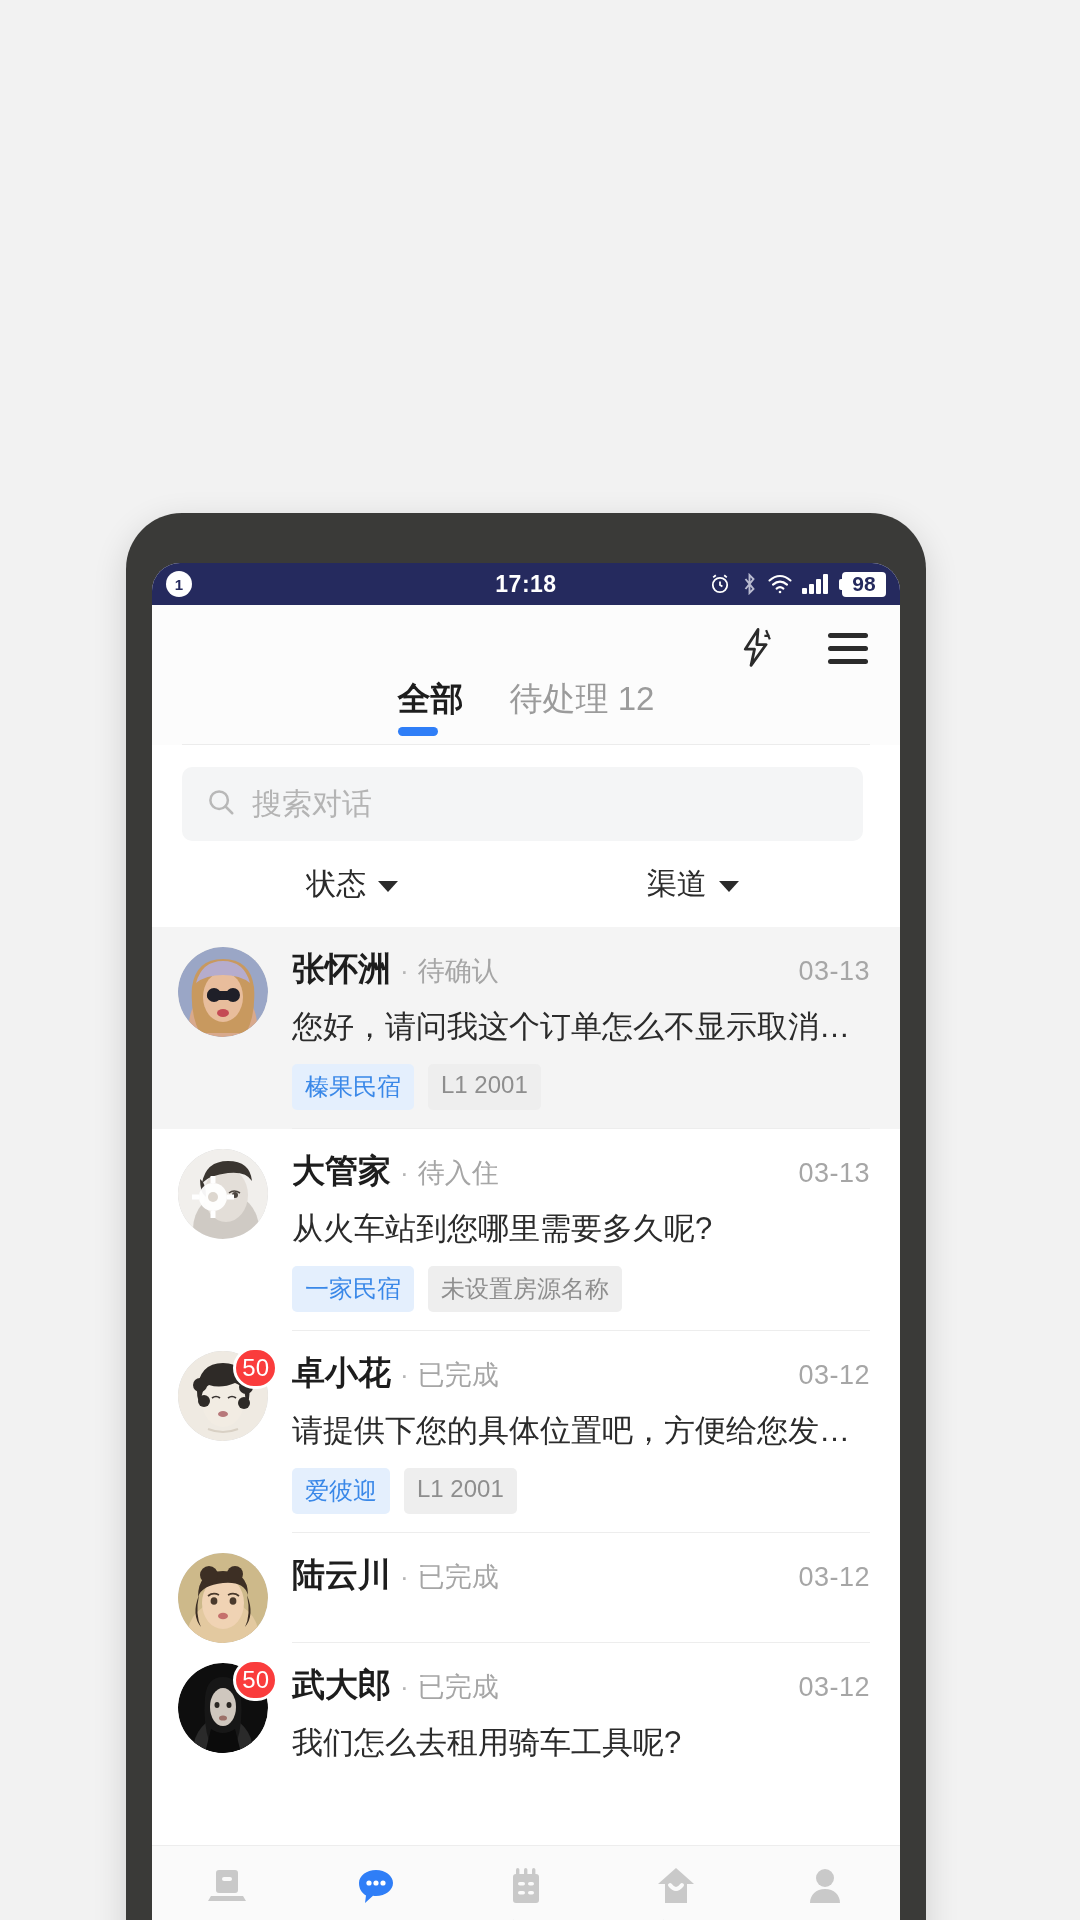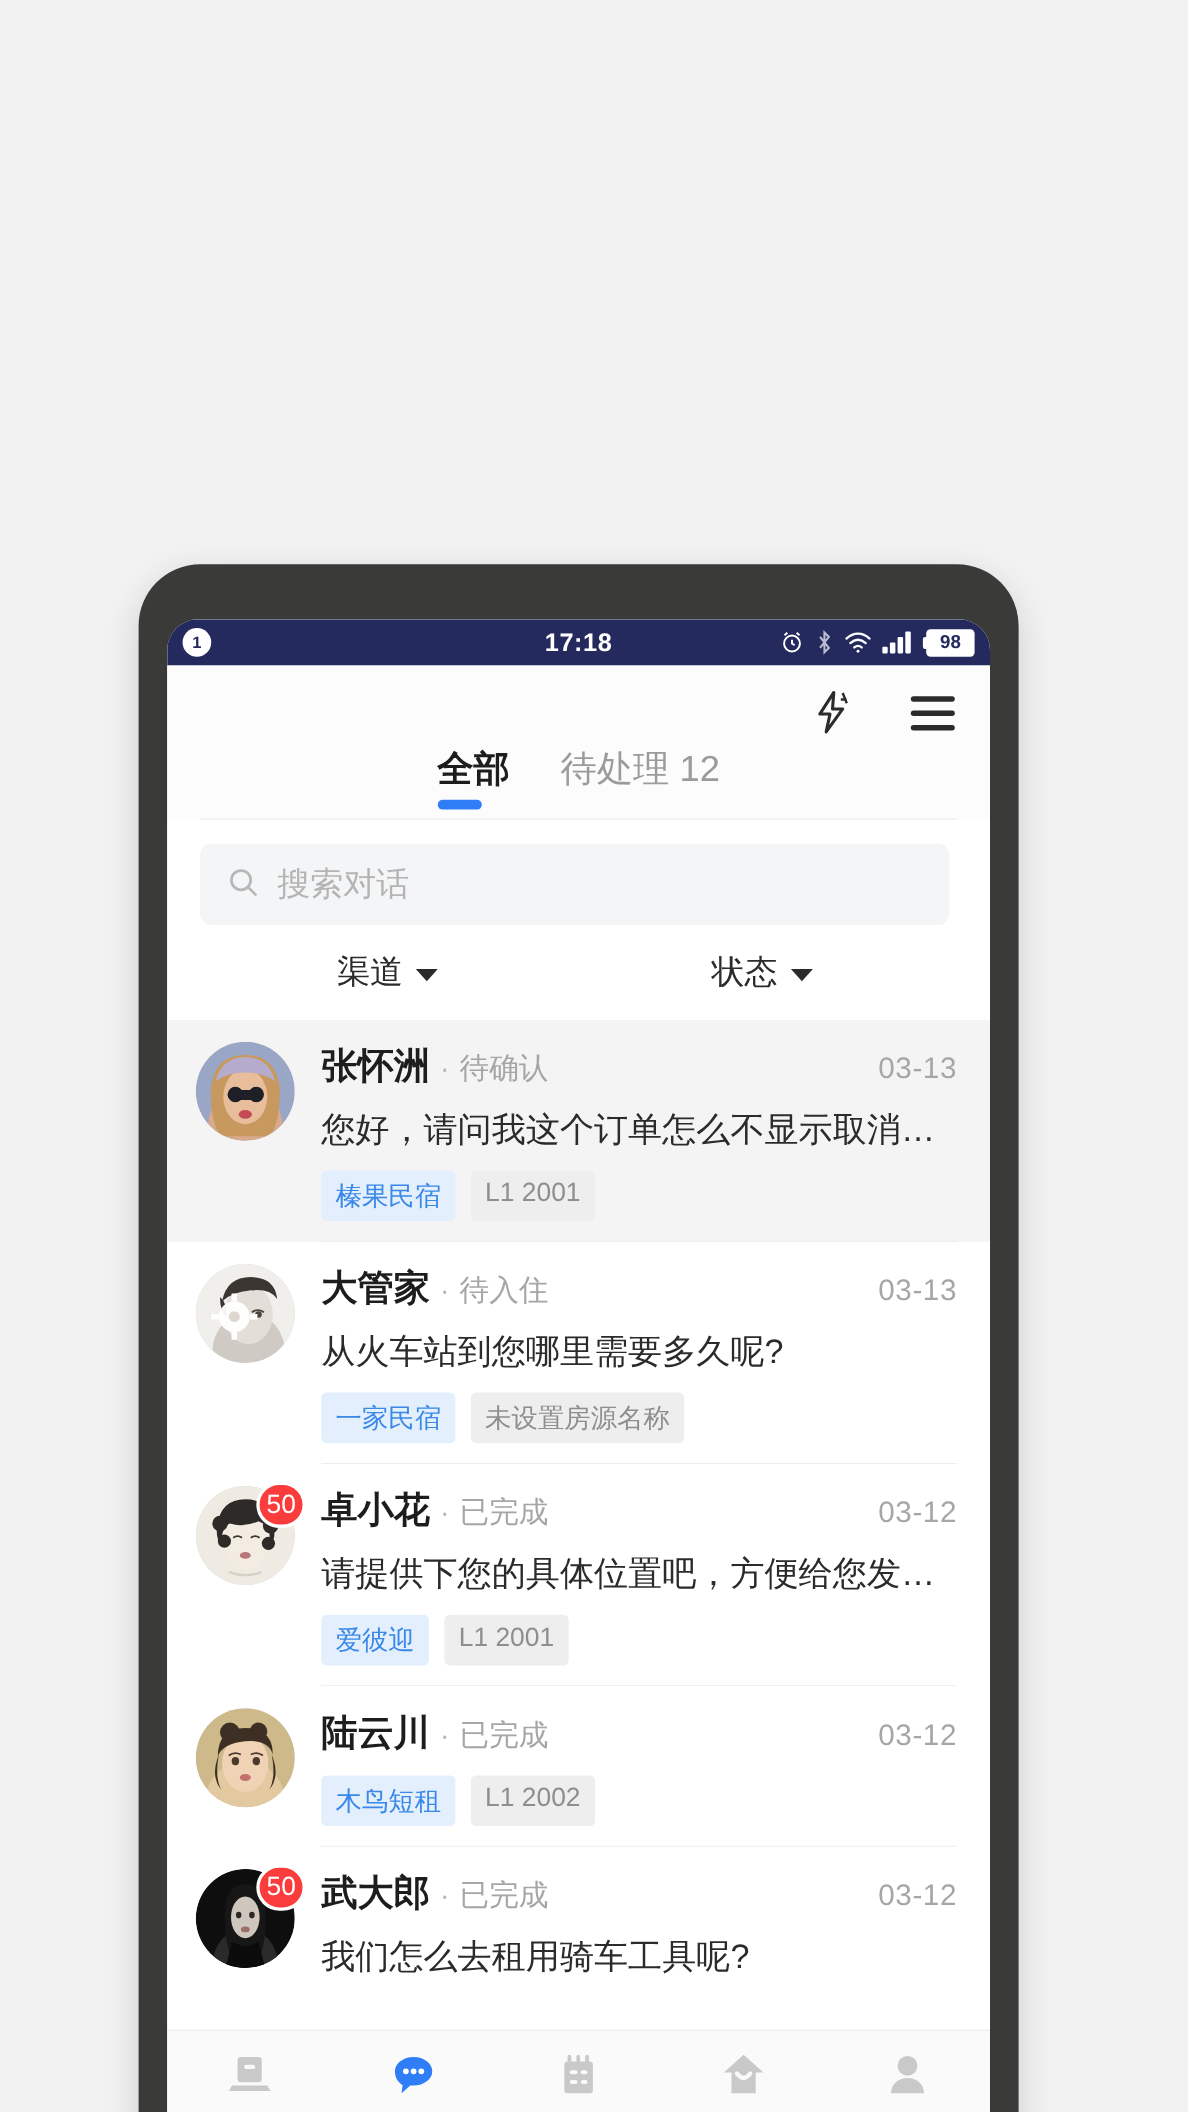--- a/index.html
+++ b/index.html
@@ -69,21 +69,21 @@
     width: 200px; display: flex; align-items: center; justify-content: flex-end; gap: 9px;
   }
   .sb-right svg { display: block; }
   .batt {
     display: inline-flex; align-items: center;
   }
   .batt-body {
     min-width: 44px; height: 25px;
     background: #ffffff; color: #252a5e;
     border-radius: 4px;
-    font-size: 17px; font-weight: bold;
+    font-size: 21px; font-weight: bold;
     display: flex; align-items: center; justify-content: center;
     padding: 0 4px;
   }
   .batt-cap { width: 4px; height: 11px; background: #ffffff; border-radius: 2px 0 0 2px; margin-right: -1px;}
 
   
   .app-header {
     flex: 0 0 auto;
     background: #fcfcfc;
     padding: 0 30px;
@@ -267,25 +267,25 @@
           <span>
             <svg width="30" height="30" viewBox="0 0 24 24" fill="none" stroke="#b8b8b8" stroke-width="2">
               <circle cx="10.5" cy="10.5" r="7"></circle>
               <path d="M15.6 15.6 L21 21" stroke-linecap="round"></path>
             </svg>
           </span>
           <span class="search-placeholder">搜索对话</span>
         </div>
         <div class="filters">
           <div class="filter">
+            <span class="filter-label">状态</span>
+            <span class="caret"></span>
+          </div>
+          <div class="filter">
             <span class="filter-label">渠道</span>
-            <span class="caret"></span>
-          </div>
-          <div class="filter">
-            <span class="filter-label">状态</span>
             <span class="caret"></span>
           </div>
         </div>
       </div>
 
       <div class="conv-list">
 
         <div class="conv-row highlight">
           <div class="avatar-wrap">
             <div class="avatar">
@@ -429,24 +429,20 @@
               </svg>
             </div>
           </div>
           <div class="conv-body bordered">
             <div class="conv-top">
               <span class="conv-name">陆云川</span>
               <span class="conv-dot">·</span>
               <span class="conv-status">已完成</span>
               <span class="conv-date">03-12</span>
             </div>
-            <div class="conv-tags">
-              <span class="tag channel">木鸟短租</span>
-              <span class="tag room">L1 2002</span>
-            </div>
           </div>
         </div>
 
         <div class="conv-row">
           <div class="avatar-wrap">
             <div class="avatar">
               <svg viewBox="0 0 90 90">
                 <defs>
                     <clipPath id="c5">
                       <circle cx="45" cy="45" r="45"></circle>

